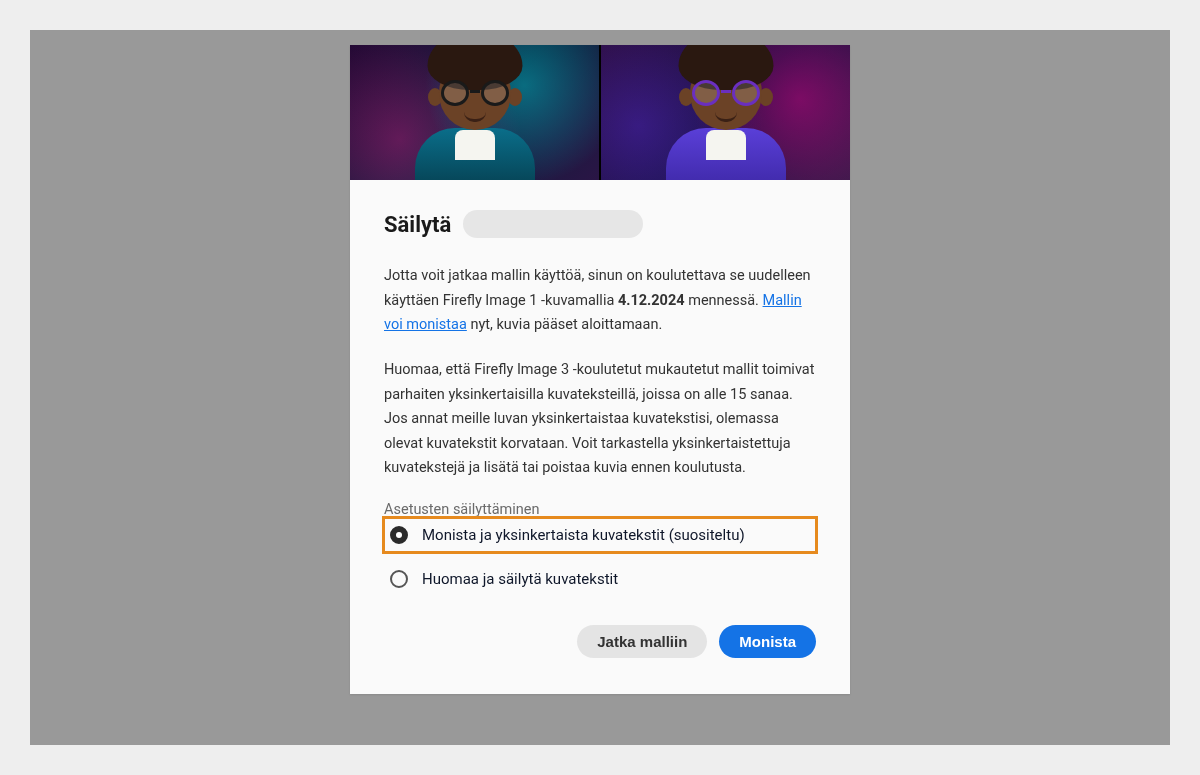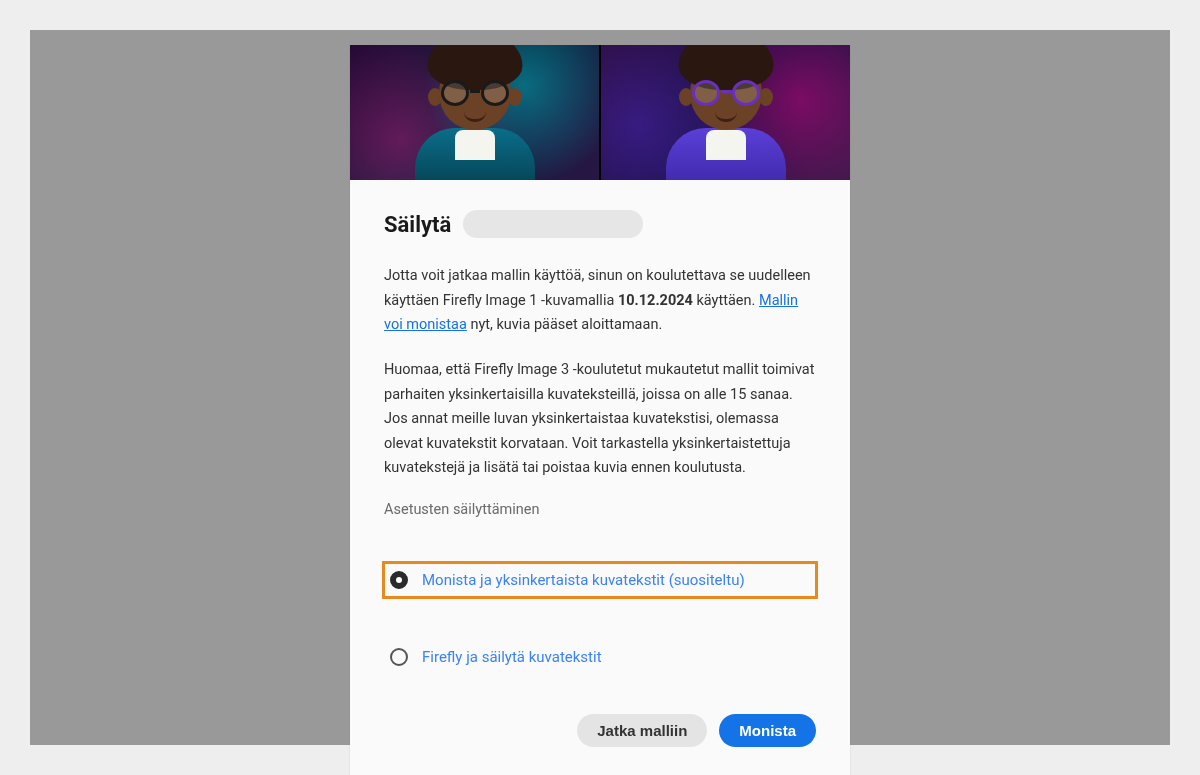--- a/index.html
+++ b/index.html
@@ -179,36 +179,34 @@
   }
   .para b { font-weight: 700; }
   .para a {
     color: #1473e6;
     text-decoration: underline;
   }
   .section-label {
     font-size: 14.5px;
     color: #6a6a6a;
     margin-top: 6px;
-    margin-bottom: 12px;
   }
   .radio-group {
     display: flex;
     flex-direction: column;
     gap: 10px;
   }
   .radio-row {
     display: flex;
     align-items: center;
     gap: 14px;
     padding: 8px 6px;
     font-size: 15px;
-    color: #3b82f6;
+    color: #0f172a;
     cursor: pointer;
-    margin-top: 33px;
   }
   .radio-row.highlighted {
     outline: 3px solid #e68a1e;
     outline-offset: -1px;
   }
   .radio {
     width: 18px;
     height: 18px;
     border: 2px solid #555;
     border-radius: 50%;
@@ -224,21 +222,21 @@
   .radio.checked::after {
     content: "";
     width: 6px; height: 6px;
     background: #fff;
     border-radius: 50%;
   }
   .actions {
     display: flex;
     justify-content: flex-end;
     gap: 12px;
-    margin-top: 40px;
+    margin-top: 29px;
   }
   .btn {
     font-size: 15px;
     font-weight: 700;
     padding: 8px 20px;
     border-radius: 20px;
     cursor: pointer;
     border: none;
   }
   .btn-secondary {
@@ -292,35 +290,35 @@
     </div>
 
     <div class="content">
 
       <div class="title-row">
         <span class="title">Säilytä</span>
         <span class="title-redact"></span>
       </div>
 
       <p class="para">
-        <span>Jotta voit jatkaa mallin käyttöä, sinun on koulutettava se uudelleen käyttäen Firefly Image 1 -kuvamallia </span><b>10.12.2024</b><span> käyttäen. </span><a href="#">Mallin voi monistaa</a><span> nyt, kuvia pääset aloittamaan.</span>
+        <span>Jotta voit jatkaa mallin käyttöä, sinun on koulutettava se uudelleen käyttäen Firefly Image 1 -kuvamallia </span><b>4.12.2024</b><span> mennessä. </span><a href="#">Mallin voi monistaa</a><span> nyt, kuvia pääset aloittamaan.</span>
       </p>
 
       <p class="para">Huomaa, että Firefly Image 3 -koulutetut mukautetut mallit toimivat parhaiten yksinkertaisilla kuvateksteillä, joissa on alle 15 sanaa. Jos annat meille luvan yksinkertaistaa kuvatekstisi, olemassa olevat kuvatekstit korvataan. Voit tarkastella yksinkertaistettuja kuvatekstejä ja lisätä tai poistaa kuvia ennen koulutusta.</p>
 
       <div class="section-label">Asetusten säilyttäminen</div>
 
       <div class="radio-group">
         <label class="radio-row highlighted">
           <span class="radio checked"></span>
           <span>Monista ja yksinkertaista kuvatekstit (suositeltu)</span>
         </label>
         <label class="radio-row">
           <span class="radio"></span>
-          <span>Firefly ja säilytä kuvatekstit</span>
+          <span>Huomaa ja säilytä kuvatekstit</span>
         </label>
       </div>
 
       <div class="actions">
         <button class="btn btn-secondary">Jatka malliin</button>
         <button class="btn btn-primary">Monista</button>
       </div>
 
     </div>
   </div>

